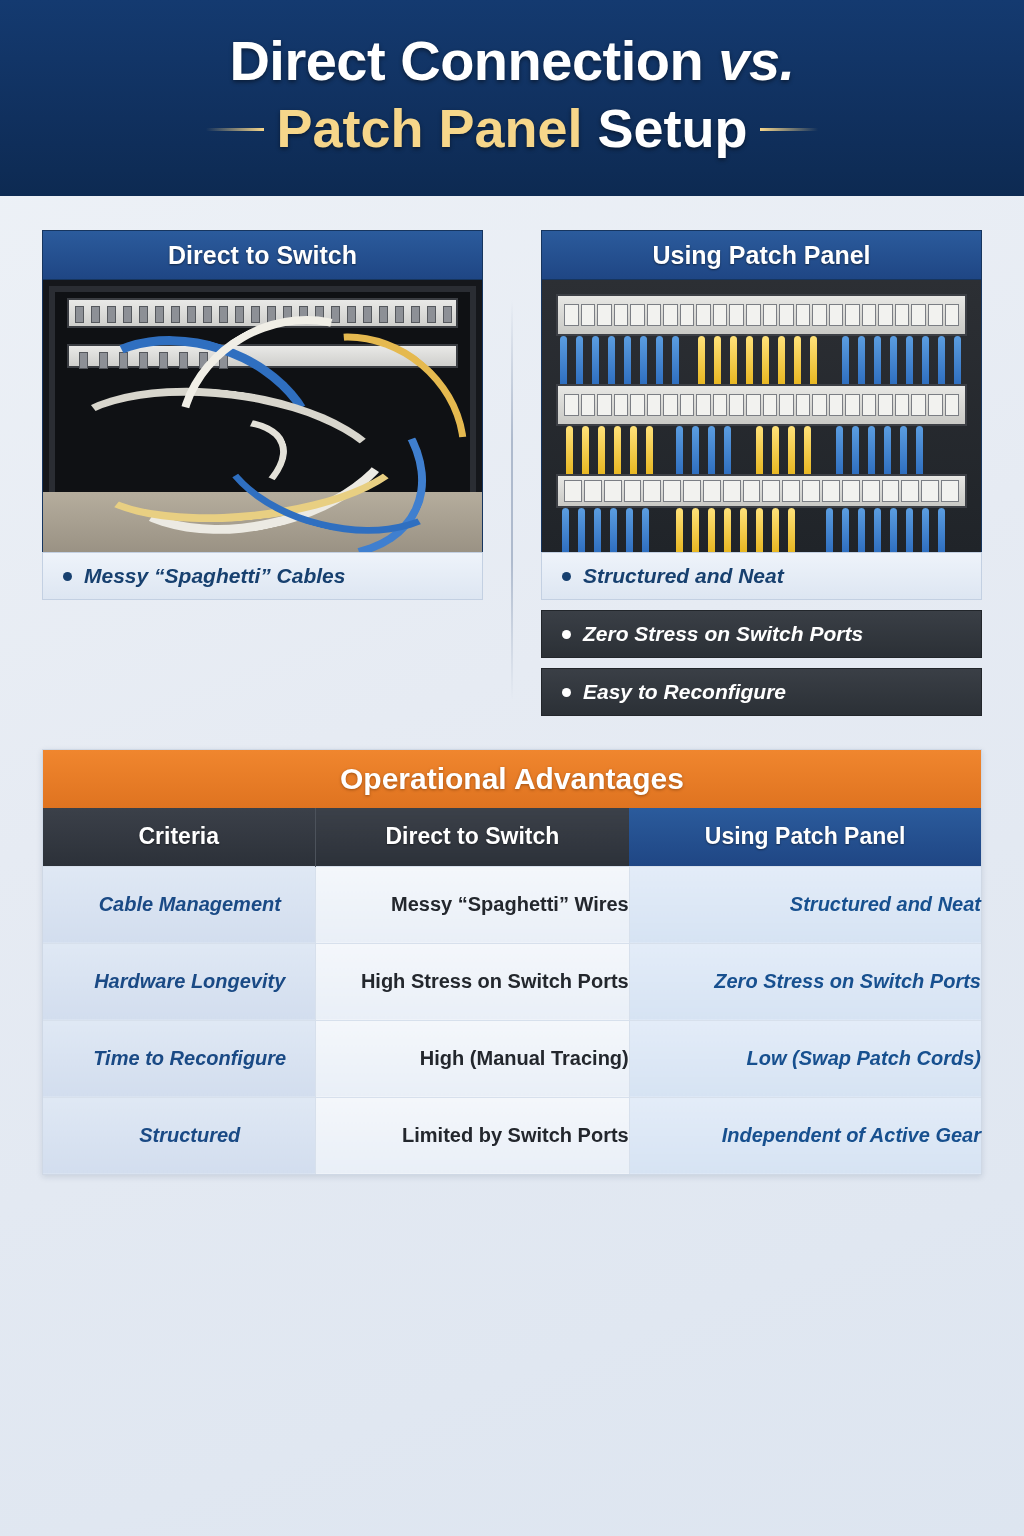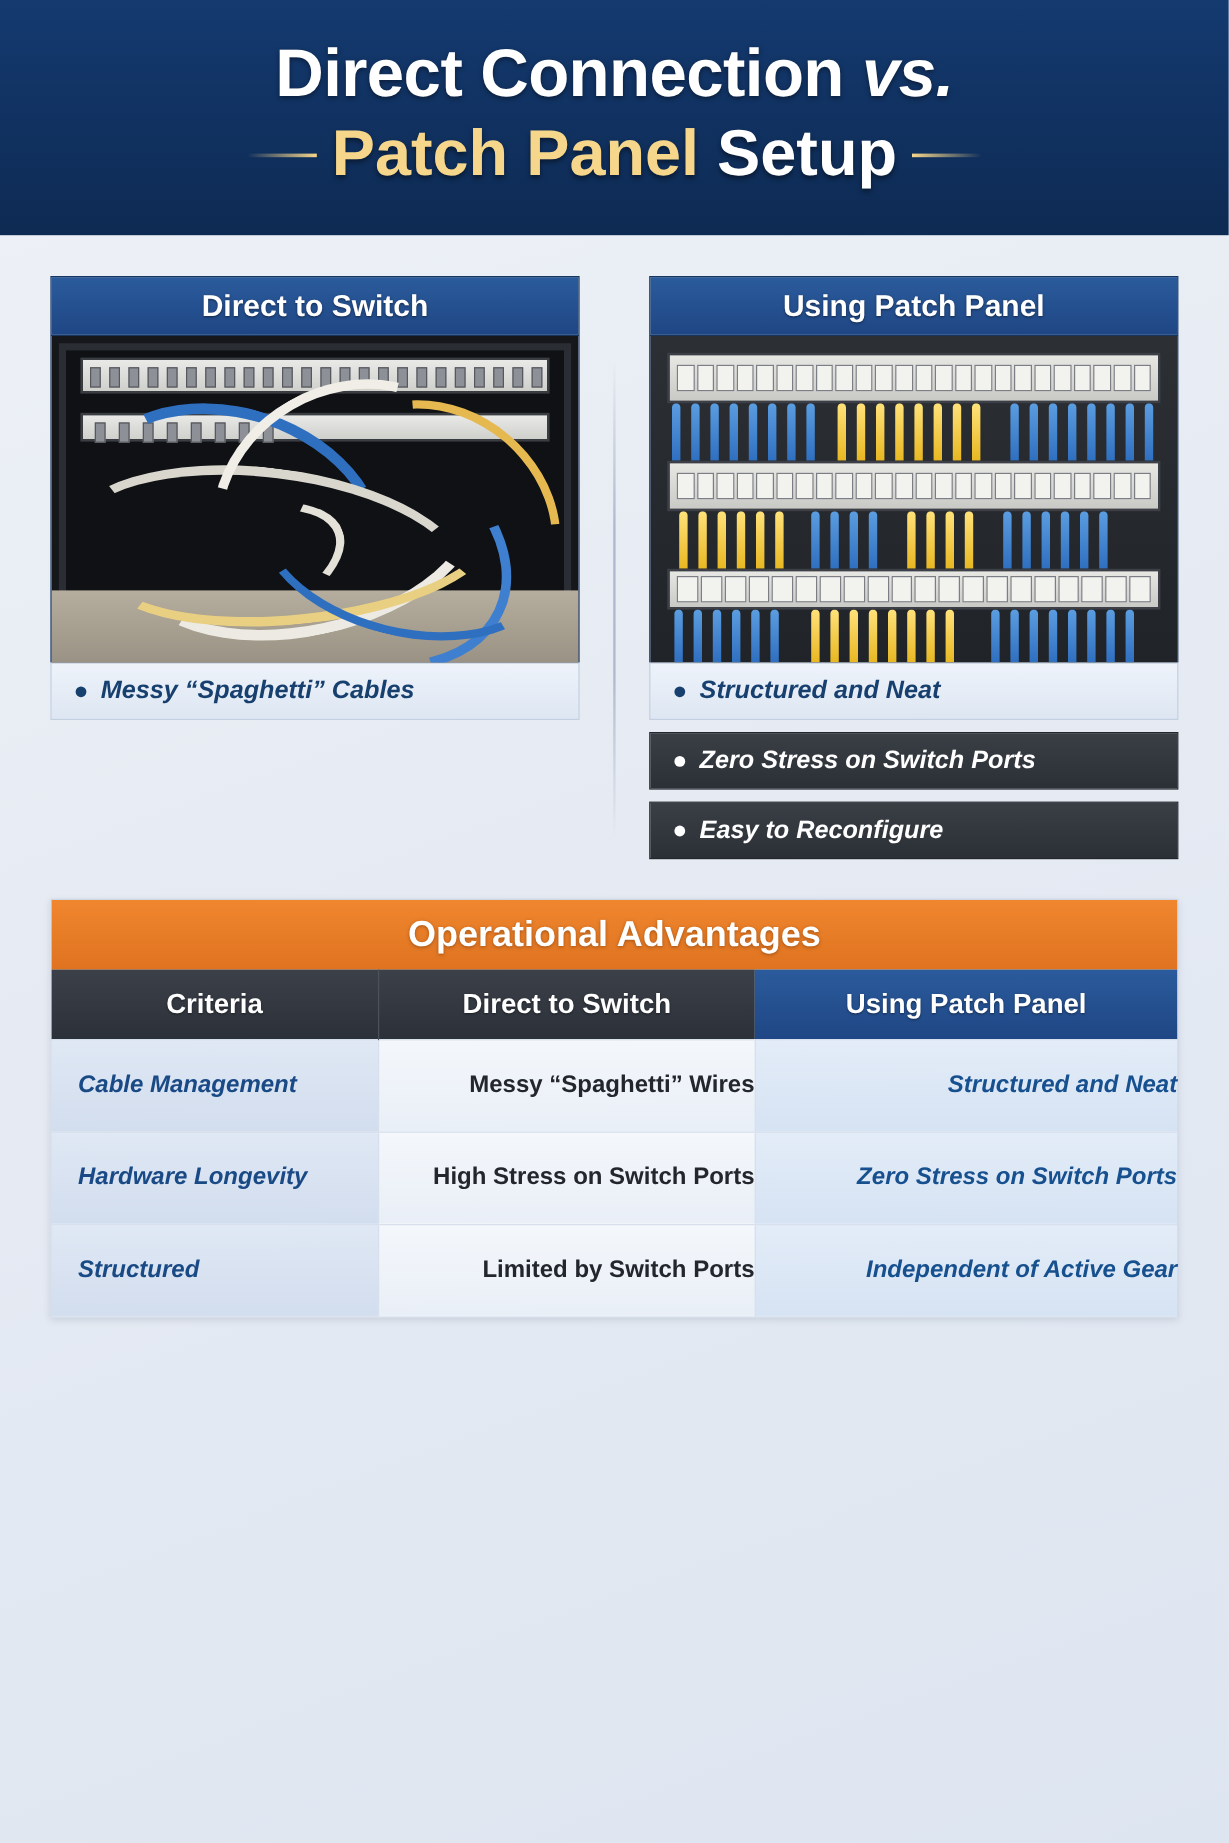--- a/index.html
+++ b/index.html
@@ -192,21 +192,21 @@
   }
   th.c1 { background: linear-gradient(180deg,#3b4049 0%,#2c3139 100%); width: 29%; }
   th.c2 { background: linear-gradient(180deg,#3b4049 0%,#2c3139 100%); width: 33.5%;
           border-left: 1px solid #4c525b; }
   th.c3 { background: linear-gradient(180deg,#2b5b9c 0%,#1f4684 100%); width: 37.5%; }
   td {
     height: 77px; font-size: 20px; font-weight: bold; text-align: right;
     border-top: 1px solid #d7e0ec;
   }
   td.c1 {
-    text-align: left; padding-left: 22px; color: #1a4a85; font-style: italic;
+    text-align: center; padding-left: 22px; color: #1a4a85; font-style: italic;
     background: linear-gradient(180deg,#dfe8f4 0%,#d2ddee 100%);
   }
   td.c2 {
     color: #23272d;
     background: linear-gradient(180deg,#f4f7fb 0%,#e9eff7 100%);
     border-left: 1px solid #d7e0ec;
     border-right: 1px solid #d7e0ec;
   }
   td.c3 {
     color: #17508f; font-style: italic;
@@ -476,19 +476,24 @@
         <td class="c1">Cable Management</td>
         <td class="c2">Messy “Spaghetti” Wires</td>
         <td class="c3">Structured and Neat</td>
       </tr>
       <tr>
         <td class="c1">Hardware Longevity</td>
         <td class="c2">High Stress on Switch Ports</td>
         <td class="c3">Zero Stress on Switch Ports</td>
       </tr>
       <tr>
+        <td class="c1">Time to Reconfigure</td>
+        <td class="c2">High (Manual Tracing)</td>
+        <td class="c3">Low (Swap Patch Cords)</td>
+      </tr>
+      <tr>
         <td class="c1">Structured</td>
         <td class="c2">Limited by Switch Ports</td>
         <td class="c3">Independent of Active Gear</td>
       </tr>
     </tbody>
   </table>
 </div>
 
 </body></html>

